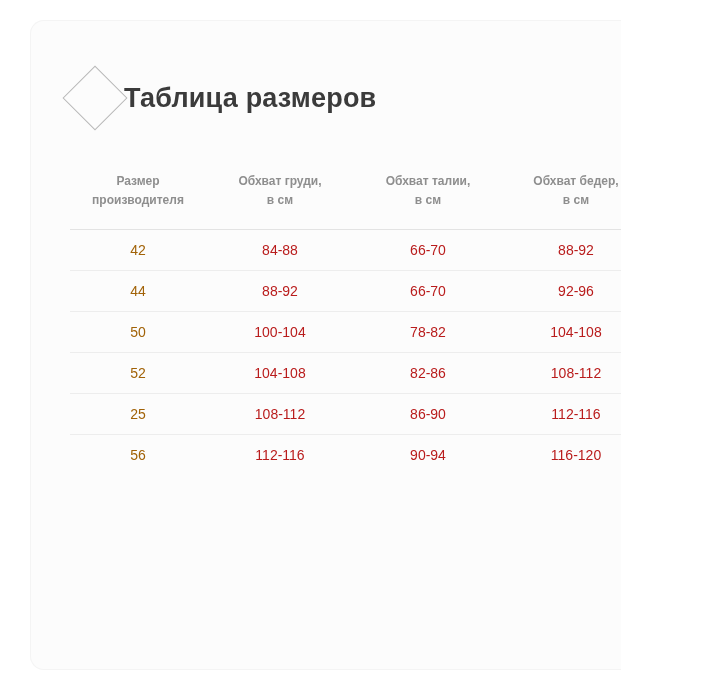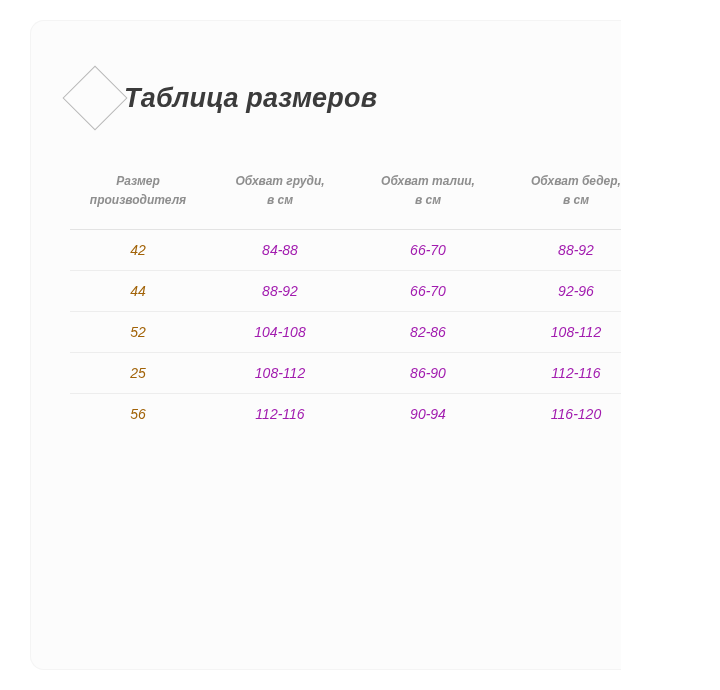--- a/index.html
+++ b/index.html
@@ -13,21 +13,20 @@
     font-family: "Liberation Sans", sans-serif;
     -webkit-font-smoothing: antialiased;
   }
 
   .page {
     position: relative;
     width: 621px;
     height: 690px;
     background: #ffffff;
     overflow: hidden;
-    font-style: italic;
   }
 
   
   .card {
     position: absolute;
     left: 30px;
     top: 20px;
     width: 660px;
     height: 650px;
     background: #fcfcfc;
@@ -90,21 +89,21 @@
     vertical-align: top;
     border-bottom: 1px solid #e3e3e3;
   }
   .size-table thead th .hdr-l2 {
     display: block;
     font-weight: bold;
   }
 
   .size-table tbody td {
     font-size: 14px;
-    color: #a21caf;
+    color: #b91c1c;
     text-align: center;
     height: 40px;
     padding: 0 4px;
     border-bottom: 1px solid #ededed;
     font-weight: normal;
   }
   .size-table tbody tr:last-child td {
     border-bottom: none;
   }
   .size-table tbody td.col-size {
@@ -158,20 +157,26 @@
           <td>66-70</td>
           <td>88-92</td>
         </tr>
         <tr>
           <td class="col-size">44</td>
           <td>88-92</td>
           <td>66-70</td>
           <td>92-96</td>
         </tr>
         <tr>
+          <td class="col-size">50</td>
+          <td>100-104</td>
+          <td>78-82</td>
+          <td>104-108</td>
+        </tr>
+        <tr>
           <td class="col-size">52</td>
           <td>104-108</td>
           <td>82-86</td>
           <td>108-112</td>
         </tr>
         <tr>
           <td class="col-size">25</td>
           <td>108-112</td>
           <td>86-90</td>
           <td>112-116</td>

